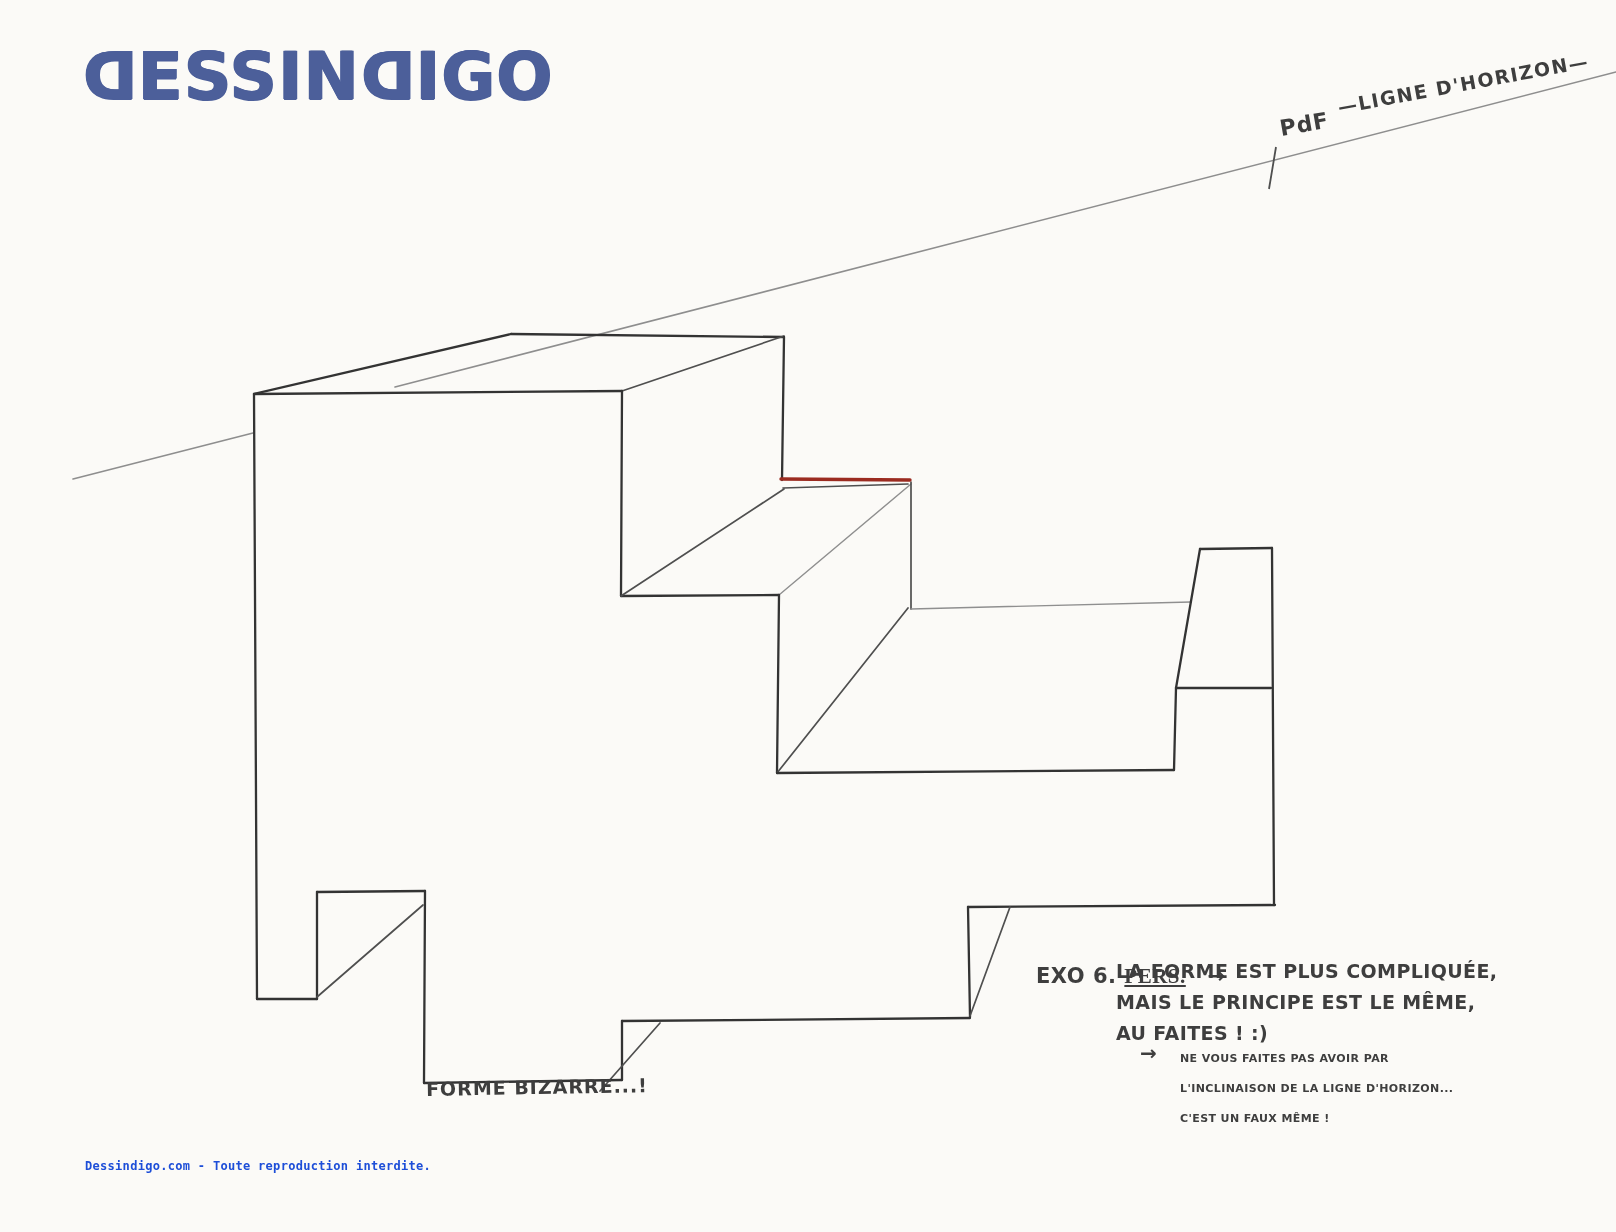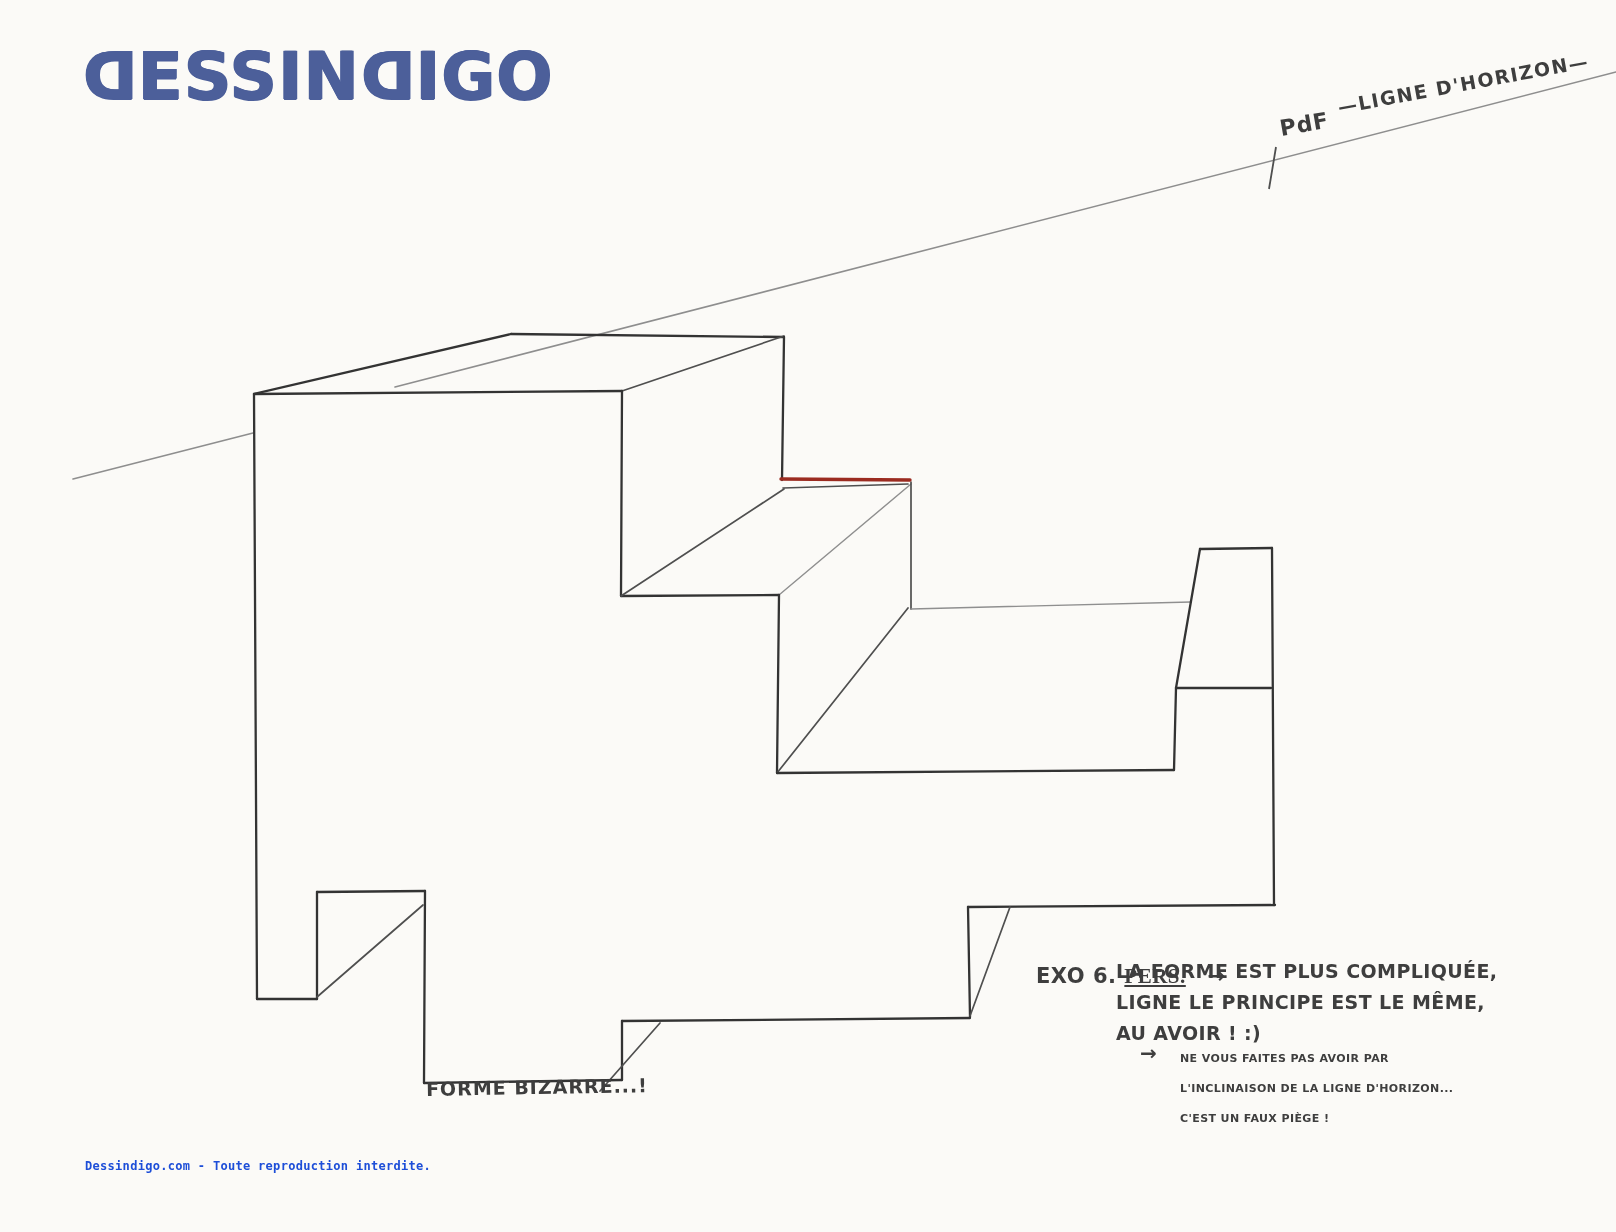--- a/index.html
+++ b/index.html
@@ -95,27 +95,27 @@
   <div class="abs hand forme-bizarre">FORME BIZARRE...!</div>
 
   <div class="abs hand exo-line">
     <span>EXO 6.</span>
     <span class="u">PERS.</span>
     <span class="arr">→</span>
   </div>
 
   <div class="abs hand notes-1">
     <span class="note-line">LA FORME EST PLUS COMPLIQUÉE,</span>
-    <span class="note-line">LIGNE LE PRINCIPE EST LE MÊME,</span>
-    <span class="note-line">AU AVOIR ! :)</span>
+    <span class="note-line">MAIS LE PRINCIPE EST LE MÊME,</span>
+    <span class="note-line">AU FAITES ! :)</span>
   </div>
 
   <div class="abs hand arrow-2">→</div>
 
   <div class="abs hand notes-2">
     <span class="note-line">NE VOUS FAITES PAS AVOIR PAR</span>
     <span class="note-line">L'INCLINAISON DE LA LIGNE D'HORIZON...</span>
-    <span class="note-line">C'EST UN FAUX PIÈGE !</span>
+    <span class="note-line">C'EST UN FAUX MÊME !</span>
   </div>
 
   <div class="abs footer">Dessindigo.com - Toute reproduction interdite.</div>
 
 </div>
 
 </body></html>

